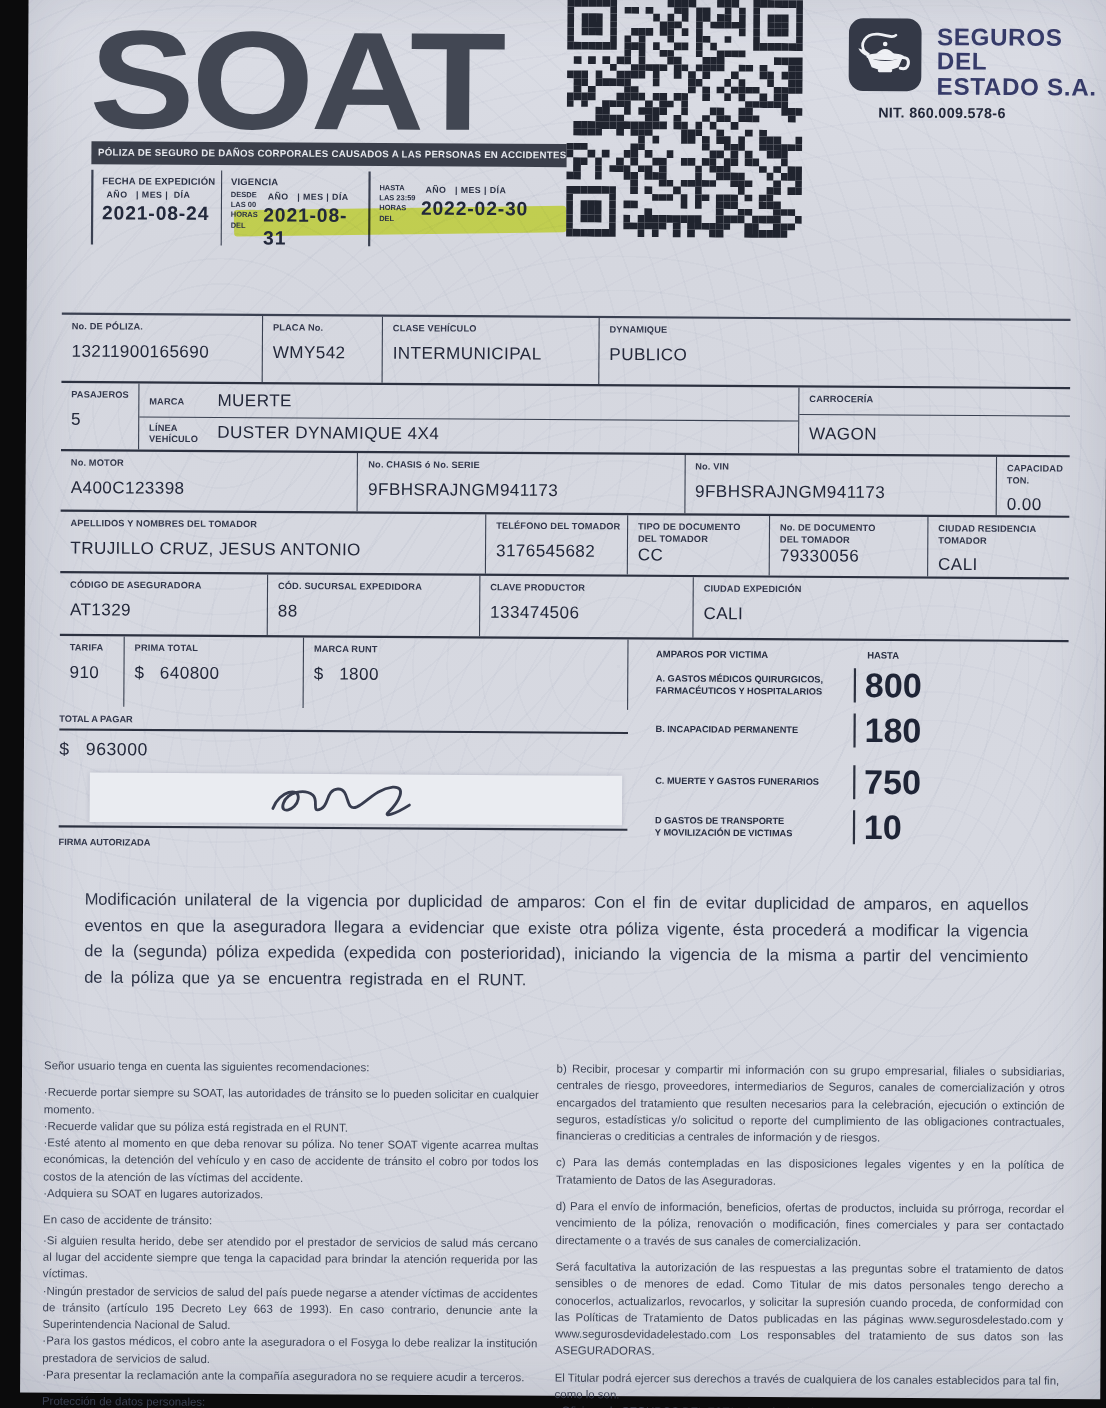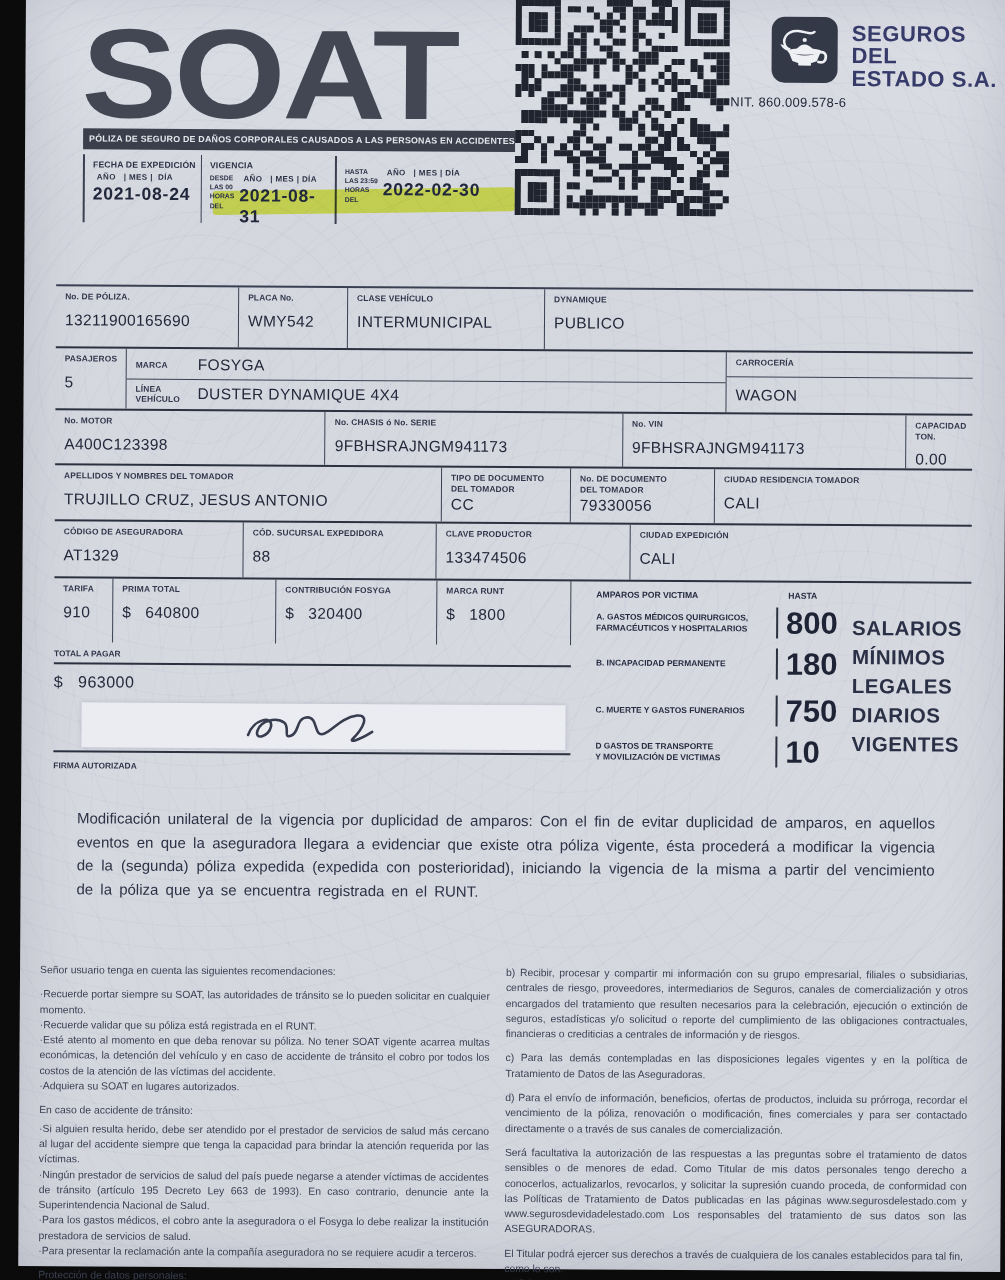--- a/index.html
+++ b/index.html
@@ -34,21 +34,21 @@
   .hl{position:absolute;left:128px;top:33px;width:302px;height:24px;background:#e6f35b;
     transform:rotate(-1.1deg);mix-blend-mode:multiply;z-index:5;border-radius:3px;}
   .qr{position:absolute;left:490px;top:6px;width:214px;height:216px;
     display:grid;grid-template-columns:repeat(33,1fr);grid-template-rows:repeat(33,1fr);gap:0;}
   .qr i{background:#20242f;display:block;}
   .brand{position:absolute;left:746px;top:22px;display:flex;gap:14px;align-items:flex-start;}
   .lamp-box{width:66px;height:66px;background:#343947;border-radius:13px;display:flex;
     align-items:center;justify-content:center;}
   .brand-text{font-size:22px;font-weight:800;line-height:1.02;letter-spacing:.6px;color:#363b69;
     white-space:pre-line;padding-top:6px;}
-  .nit{position:absolute;left:705px;top:100px;font-size:13px;color:#23283a;letter-spacing:.3px;}
+  .nit{position:absolute;left:773px;top:100px;font-size:13px;color:#23283a;letter-spacing:.3px;font-weight:bold;}
   
   .form{position:absolute;left:32px;top:294px;width:917px;color:#2b3044;}
   .frow{display:flex;border-bottom:2.5px solid #2c3140;box-sizing:border-box;}
   .frow.first{border-top:2px solid #3a4051;}
   .frow.last{border-bottom:none;}
   .cell{box-sizing:border-box;padding:5px 6px 4px 9px;position:relative;}
   .cell + .cell{border-left:1.5px solid #394050;}
   .fl{font-size:8.4px;font-weight:bold;letter-spacing:.15px;color:#31364a;line-height:1.25;}
   .fv{font-size:15.5px;letter-spacing:.4px;color:#23283a;margin-top:9px;}
   .money{white-space:pre;}
@@ -707,21 +707,21 @@
     </div>
 
     <div class="frow" style="height:62px;">
       <div class="cell" style="width:70px">
         <div class="fl">PASAJEROS</div>
         <div class="fv">5</div>
       </div>
       <div class="cell marca-cell" style="width:600px">
         <div class="sub">
           <span class="fl lblw">MARCA</span>
-          <span class="fv">FOSYGA</span>
+          <span class="fv">MUERTE</span>
         </div>
         <div class="sub2">
           <span class="fl lblw preline">LÍNEA
 VEHÍCULO</span>
           <span class="fv">DUSTER DYNAMIQUE 4X4</span>
         </div>
       </div>
       <div class="cell carro-cell" style="flex:1">
         <div class="fl">CARROCERÍA</div>
         <div class="fv">WAGON</div>
@@ -746,20 +746,24 @@
         <div class="fv">0.00</div>
       </div>
     </div>
 
     <div class="frow" style="height:56px;">
       <div class="cell" style="width:386px">
         <div class="fl">APELLIDOS Y NOMBRES DEL TOMADOR</div>
         <div class="fv">TRUJILLO CRUZ, JESUS ANTONIO</div>
       </div>
       <div class="cell" style="width:129px">
+        <div class="fl">TELÉFONO DEL TOMADOR</div>
+        <div class="fv">3176545682</div>
+      </div>
+      <div class="cell" style="width:129px">
         <div class="fl preline">TIPO DE DOCUMENTO
 DEL TOMADOR</div>
         <div class="fv" style="margin-top:2px">CC</div>
       </div>
       <div class="cell" style="width:144px">
         <div class="fl preline">No. DE DOCUMENTO
 DEL TOMADOR</div>
         <div class="fv" style="margin-top:2px">79330056</div>
       </div>
       <div class="cell" style="flex:1">
@@ -789,24 +793,20 @@
 
     <div class="frow last" style="height:64px;width:517px;border-right:1.5px solid #394050;">
       <div class="cell" style="width:58px">
         <div class="fl">TARIFA</div>
         <div class="fv">910</div>
       </div>
       <div class="cell" style="width:163px">
         <div class="fl">PRIMA TOTAL</div>
         <div class="fv money">$   640800</div>
       </div>
-      <div class="cell" style="width:161px">
-        <div class="fl">CONTRIBUCIÓN FOSYGA</div>
-        <div class="fv money">$   320400</div>
-      </div>
       <div class="cell" style="flex:1">
         <div class="fl">MARCA RUNT</div>
         <div class="fv money">$   1800</div>
       </div>
     </div>
   </div>
 
   <div class="amparos">
     <div class="amp-head">
       <span class="amp-title">AMPAROS POR VICTIMA</span>
@@ -822,27 +822,20 @@
       <div class="amp-num">180</div>
     </div>
     <div class="amp-item" style="margin-top:16px;">
       <div class="amp-name">C. MUERTE Y GASTOS FUNERARIOS</div>
       <div class="amp-num">750</div>
     </div>
     <div class="amp-item" style="margin-top:10px;">
       <div class="amp-name preline">D GASTOS DE TRANSPORTE
 Y MOVILIZACIÓN DE VICTIMAS</div>
       <div class="amp-num">10</div>
-    </div>
-    <div class="amp-units">
-      <div>SALARIOS</div>
-      <div>MÍNIMOS</div>
-      <div>LEGALES</div>
-      <div>DIARIOS</div>
-      <div>VIGENTES</div>
     </div>
   </div>
 
   <div class="total-block">
     <div class="total-label">TOTAL A PAGAR</div>
     <div class="total-value">$   963000</div>
   </div>
   <div class="sign-strip">
     <svg width="190" height="42" viewBox="0 0 190 44">
       <path d="M16 31 C 22 14, 42 10, 40 22 C 38 33, 22 37, 26 26 C 30 15, 46 12, 54 18 C 60 23, 52 36, 62 31 C 70 27, 66 13, 78 12 C 90 12, 84 34, 96 29 C 105 25, 114 12, 130 10 C 144 9, 136 24, 126 34 C 121 39, 132 36, 146 27" stroke="#272c41" stroke-width="2.7" fill="none" stroke-linecap="round" opacity=".92"></path>

